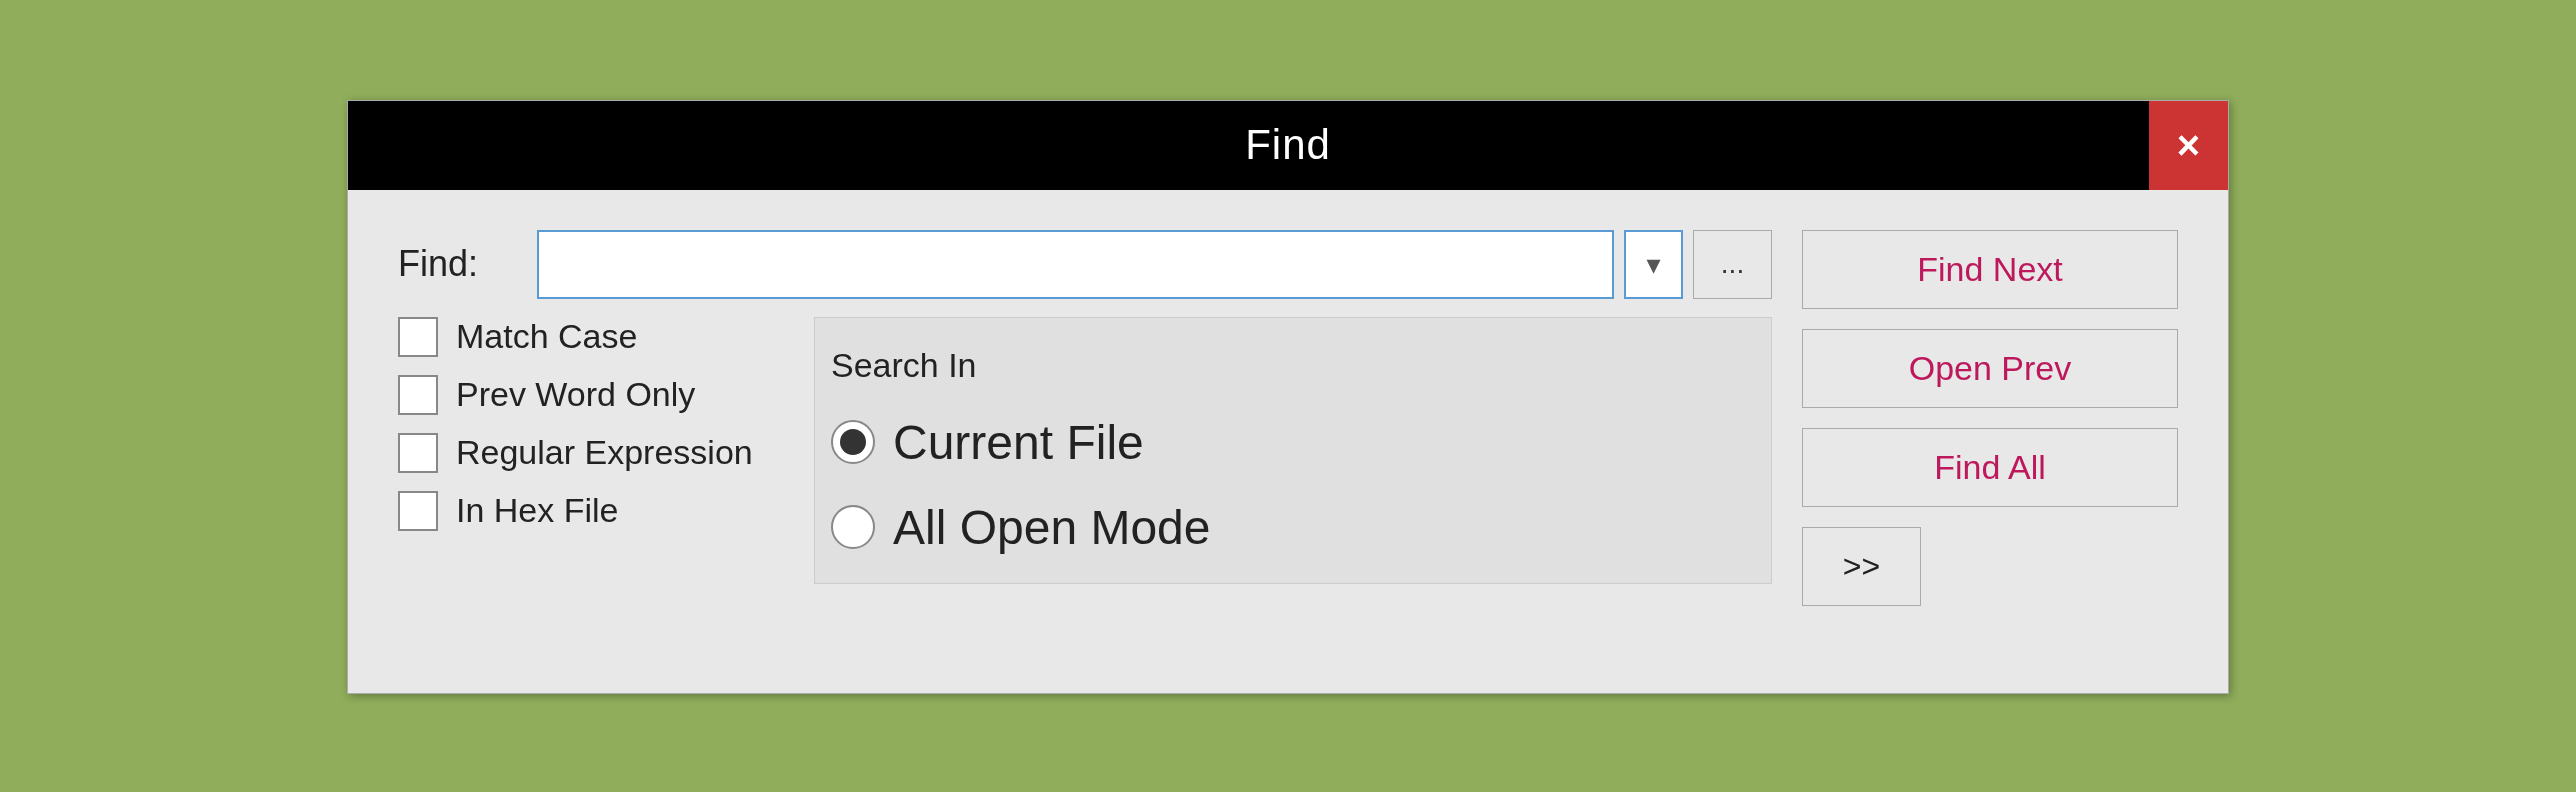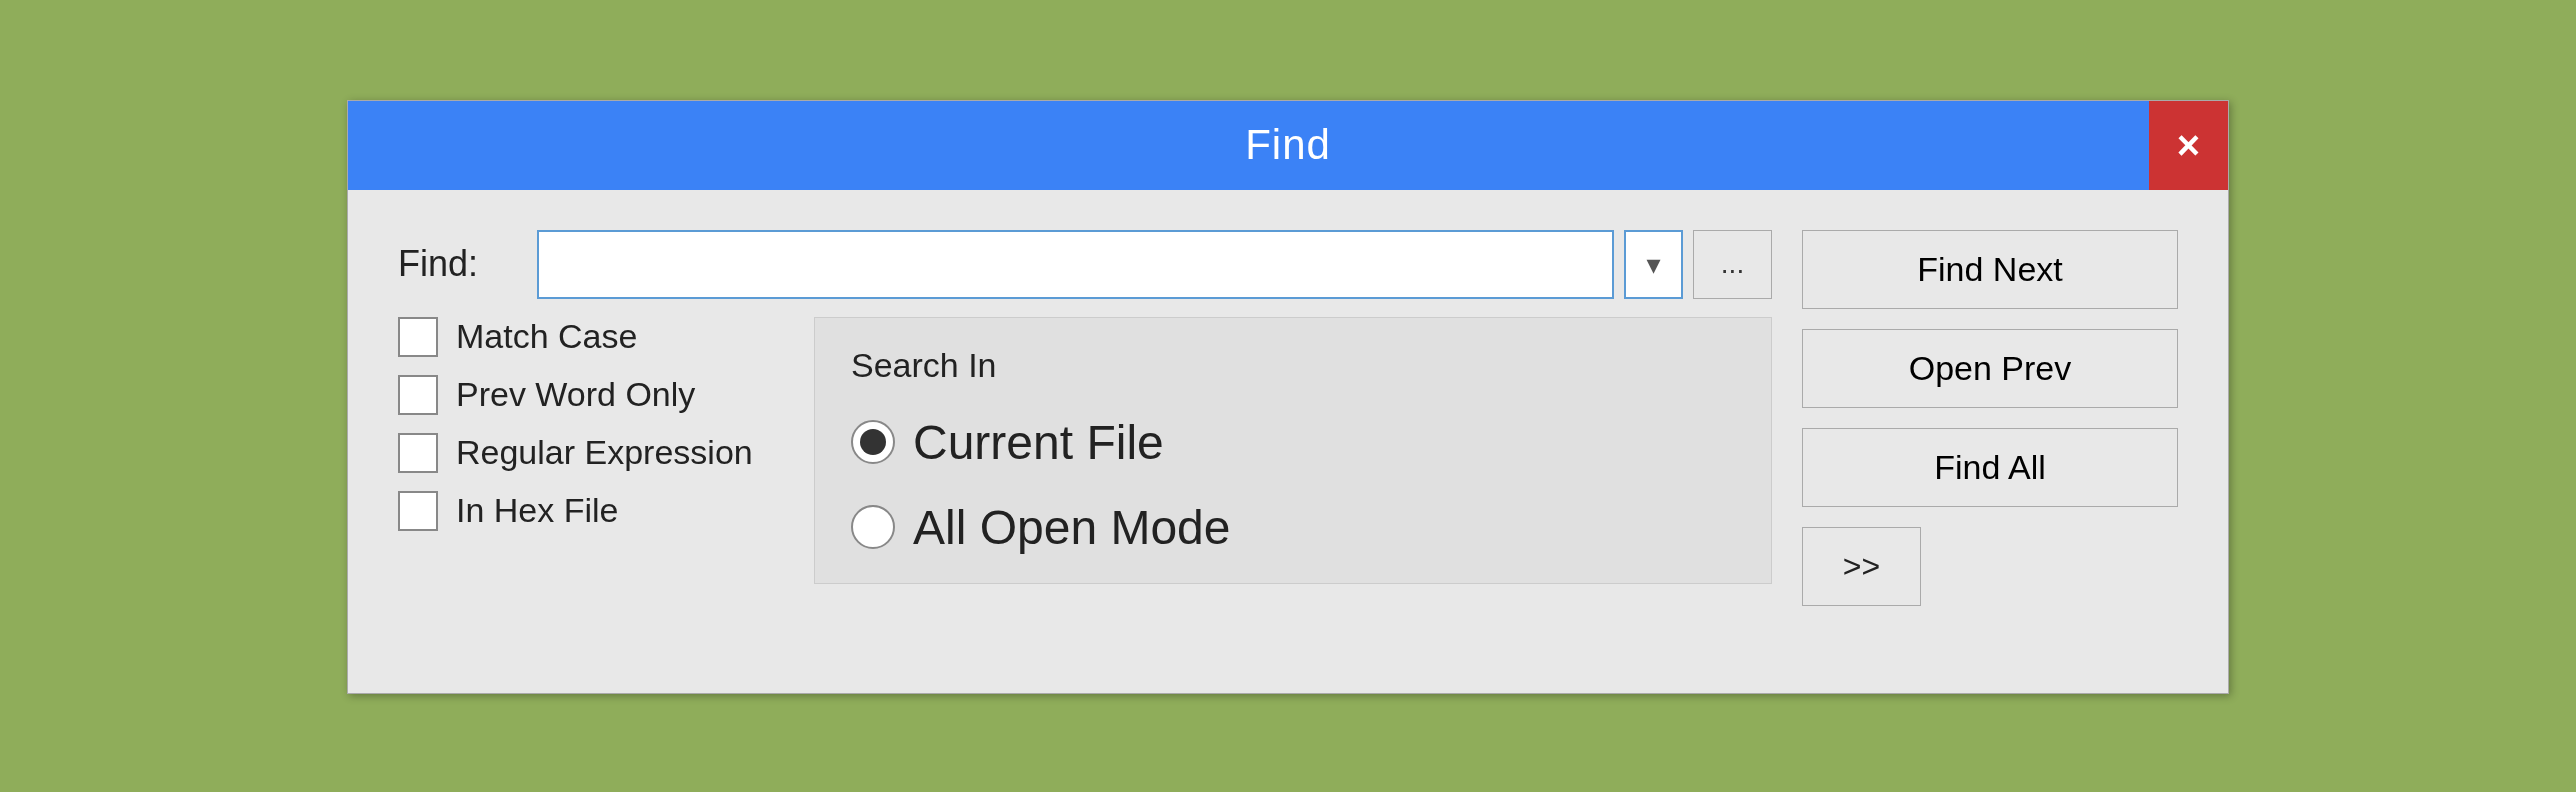--- a/index.html
+++ b/index.html
@@ -22,21 +22,21 @@
       background-color: #e8e8e8;
       border: 1px solid #aaa;
       width: 1882px;
       min-height: 594px;
       display: flex;
       flex-direction: column;
       box-shadow: 2px 2px 8px rgba(0,0,0,0.3);
     }
 
     .title-bar {
-      background-color: #3b82f6;
+      background-color: #000000;
       display: flex;
       align-items: center;
       justify-content: center;
       padding: 18px 20px;
       position: relative;
       height: 89px;
     }
 
     .title-bar-title {
       color: #fff;
@@ -158,21 +158,21 @@
 
     .checkbox-label {
       font-size: 34px;
       color: #222;
     }
 
     .middle-section {
       flex: 1;
       border: 1px solid #ccc;
       background: #e0e0e0;
-      padding: 28px 36px;
+      padding: 28px 16px;
       display: flex;
       flex-direction: column;
       gap: 30px;
     }
 
     .search-in-title {
       font-size: 34px;
       color: #222;
     }
 
@@ -214,21 +214,21 @@
       min-width: 376px;
       justify-content: flex-start;
     }
 
     .action-button {
       height: 79px;
       border: 1px solid #aaa;
       background: #e8e8e8;
       font-size: 34px;
       cursor: pointer;
-      color: #000000;
+      color: #be185d;
       padding: 0 21px;
       white-space: nowrap;
     }
 
     .expand-button {
       height: 79px;
       width: 119px;
       border: 1px solid #aaa;
       background: #e8e8e8;
       font-size: 32px;

